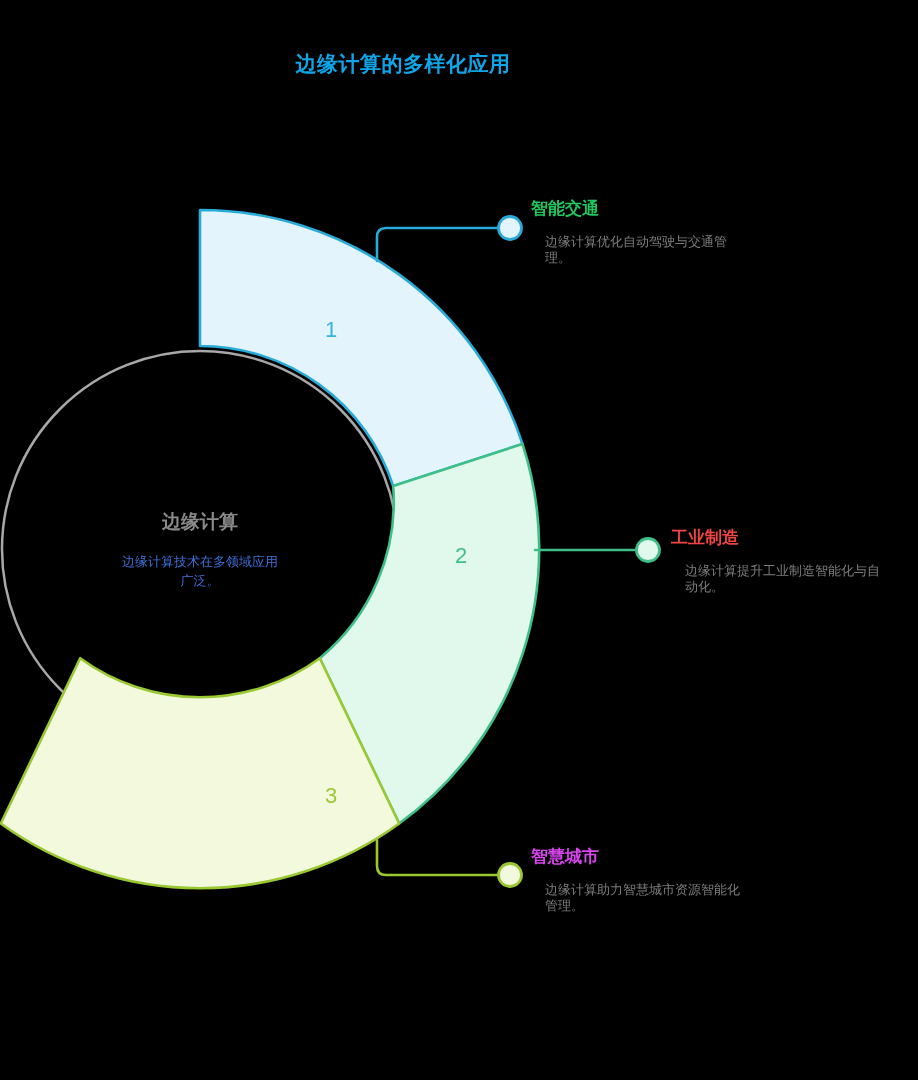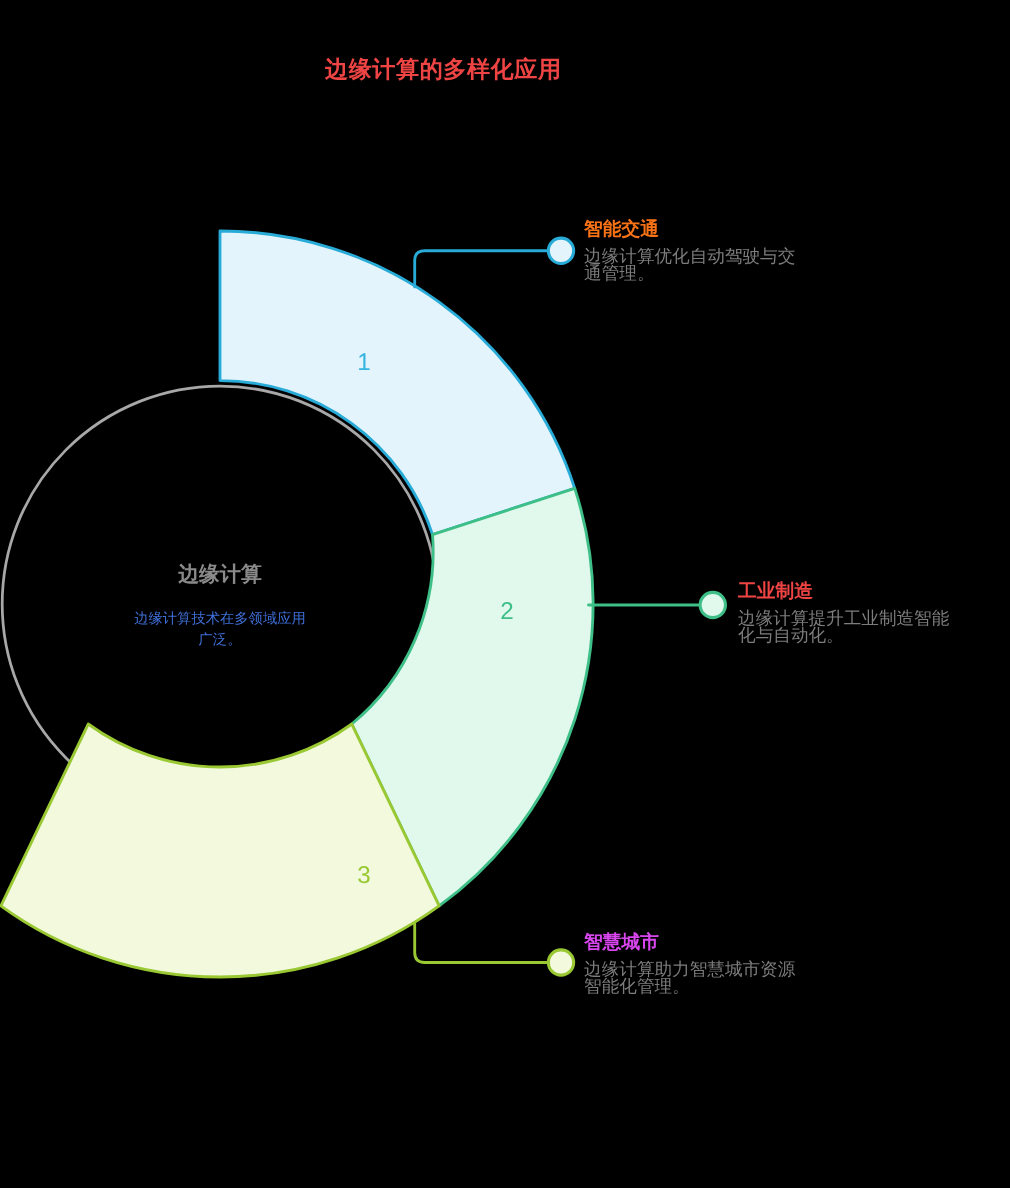--- a/index.html
+++ b/index.html
@@ -21,21 +21,21 @@
     background: #000000;
   }
   #chart-title {
     position: absolute;
     top: 50px;
     left: 0;
     width: 806px;
     text-align: center;
     font-size: 21px;
     font-weight: bold;
-    color: #ef4444;
+    color: #0ea5e9;
     letter-spacing: 0.5px;
     line-height: 28px;
   }
   svg#diagram {
     position: absolute;
     top: 0;
     left: 0;
     width: 918px;
     height: 1080px;
     overflow: visible;
@@ -60,24 +60,24 @@
     width: 220px;
   }
   .callout-title {
     font-size: 17px;
     font-weight: bold;
     line-height: 22px;
     margin: 0 0 6px 0;
     white-space: nowrap;
   }
   .callout-desc {
-    font-size: 16px;
+    font-size: 13px;
     line-height: 16px;
     color: #7d7d7d;
-    margin: 0;
+    margin: 14px;
     width: 205px;
   }
 </style>
 </head>
 <body>
 
 <div id="stage">
 
   <div id="chart-title">边缘计算的多样化应用</div>
 
@@ -116,21 +116,21 @@
 
     <path d="M 535 550 L 636 550" fill="none" stroke="#3fbf88" stroke-width="2.6" stroke-linecap="round"></path>
     <circle cx="648" cy="550" r="11.5" fill="#e0f9ec" stroke="#3fbf88" stroke-width="2.8"></circle>
 
     <path d="M 377 840 L 377 866 Q 377 875 386 875 L 498 875" fill="none" stroke="#9ac832" stroke-width="2.6" stroke-linecap="round"></path>
     <circle cx="510" cy="875" r="11.5" fill="#f2f9dc" stroke="#9ac832" stroke-width="2.8"></circle>
 
   </svg>
 
   <div class="callout" style="left:531px; top:198px;">
-    <p class="callout-title" style="color:#f97316;">智能交通</p>
+    <p class="callout-title" style="color:#22c55e;">智能交通</p>
     <p class="callout-desc">边缘计算优化自动驾驶与交通管理。</p>
   </div>
 
   <div class="callout" style="left:671px; top:527px;">
     <p class="callout-title" style="color:#ef4444;">工业制造</p>
     <p class="callout-desc">边缘计算提升工业制造智能化与自动化。</p>
   </div>
 
   <div class="callout" style="left:531px; top:846px;">
     <p class="callout-title" style="color:#d946ef;">智慧城市</p>

